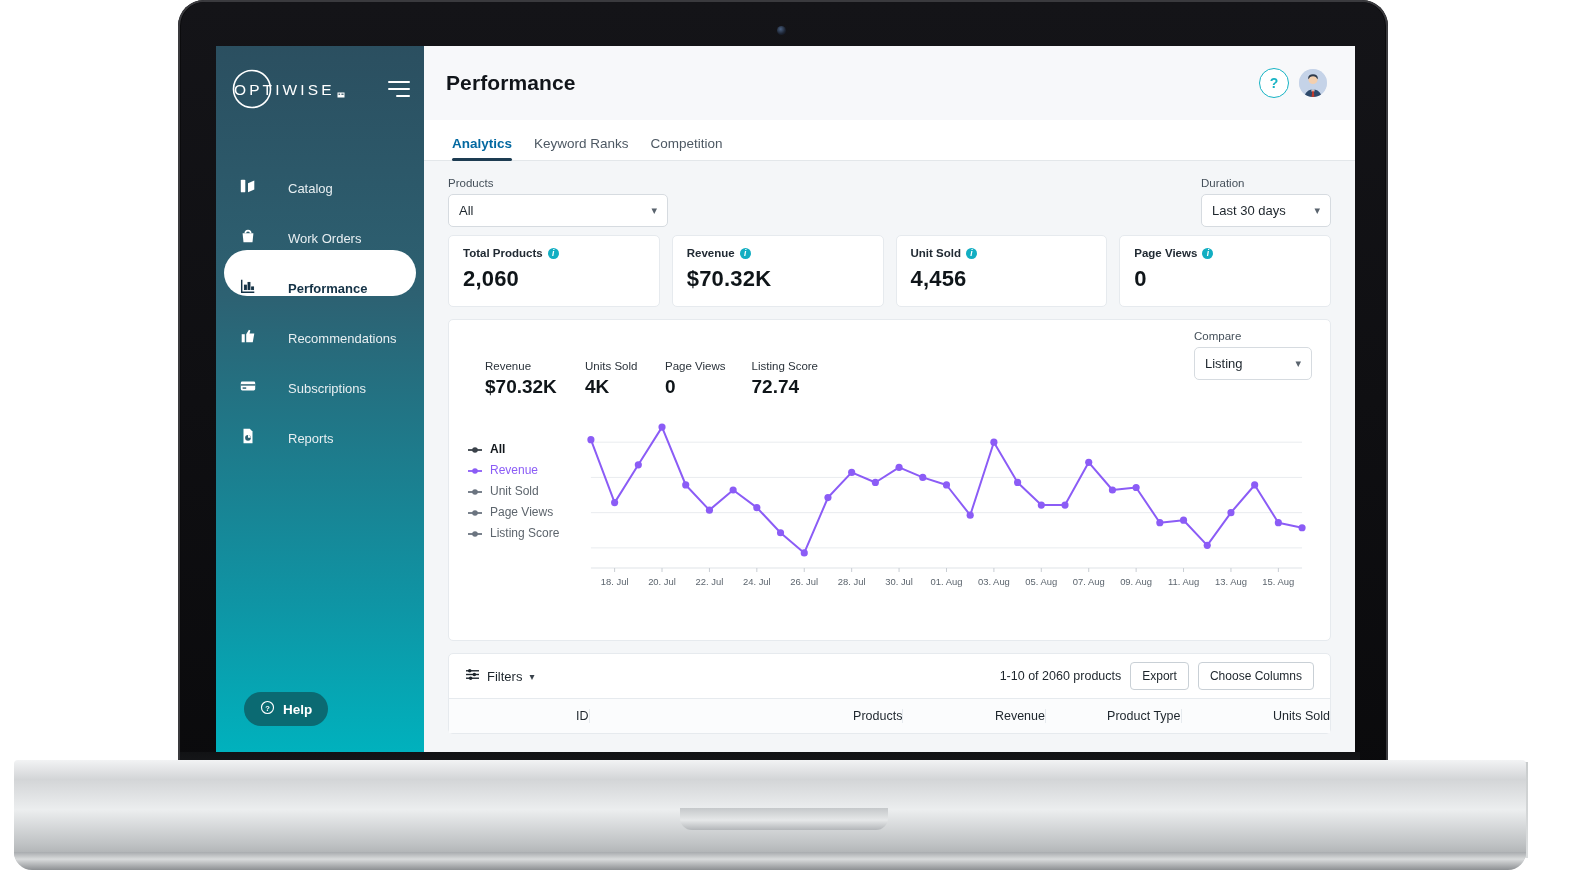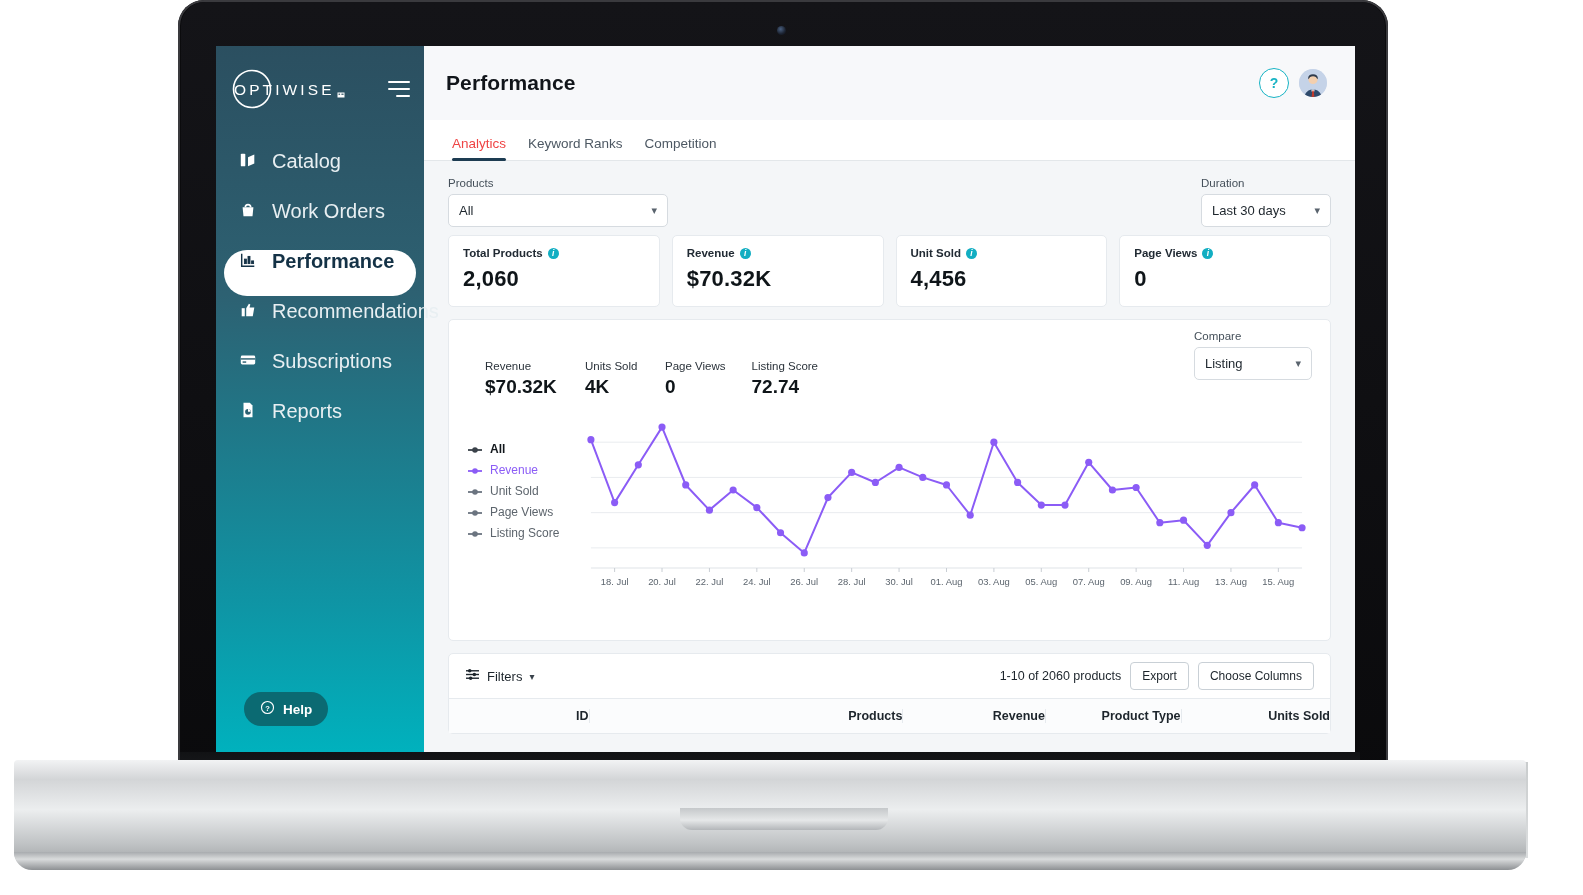--- a/index.html
+++ b/index.html
@@ -81,22 +81,22 @@
   .logo{position:relative;width:128px;height:46px;}
   .logo svg{display:block;}
   .burger{margin-left:auto;width:22px;display:flex;flex-direction:column;gap:5px;cursor:pointer;}
   .burger i{display:block;height:2px;background:#fff;border-radius:2px;}
   .burger i:nth-child(1){width:22px;}
   .burger i:nth-child(2){width:22px;}
   .burger i:nth-child(3){width:14px;margin-left:8px;}
 
   .nav{margin-top:24px;display:flex;flex-direction:column;gap:4px;padding:0 8px;}
   .nav-item{
-    display:flex;align-items:flex-start;gap:14px;height:46px;padding:0 14px;
-    border-radius:23px;color:#e8eff2;font-size:20px;cursor:pointer;
+    display:flex;align-items:flex-end;gap:30px;height:46px;padding:0 14px;
+    border-radius:23px;color:#e8eff2;font-size:13px;cursor:pointer;
   }
   .nav-item .ic{width:20px;height:20px;display:flex;align-items:center;justify-content:center;flex:0 0 20px;}
   .nav-item.active{background:#fff;color:#143246;font-weight:700;}
   .nav-item.active .ic svg{fill:#143246;stroke:#143246;}
 
   .help-wrap{margin-top:auto;padding:0 0 30px 28px;}
   .help-btn{
     display:inline-flex;align-items:center;gap:8px;
     background:#0b6a72;color:#fff;border-radius:20px;height:34px;padding:0 16px;
     font-size:13.5px;font-weight:700;cursor:pointer;
@@ -117,21 +117,21 @@
   }
   .avatar{width:28px;height:28px;border-radius:50%;overflow:hidden;background:#cdd8ea;cursor:pointer;}
 
   .tabbar{
     height:40px;background:#fff;display:flex;align-items:flex-end;gap:22px;
     padding:0 28px;border-bottom:1px solid #e3e7ea;
   }
   .tab{
     font-size:13.5px;color:#4d5863;padding-bottom:9px;cursor:pointer;position:relative;
   }
-  .tab.active{color:#ef4444;font-weight:400;}
+  .tab.active{color:#0369a1;font-weight:700;}
   .tab.active:after{
     content:"";position:absolute;left:0;right:0;bottom:-1px;height:3px;background:#1d3c52;border-radius:2px;
   }
 
   .content{flex:1;padding:16px 24px 0 24px;overflow:hidden;}
 
   .filter-row{display:flex;align-items:flex-end;}
   .field-label{font-size:11.5px;color:#45505a;margin-bottom:5px;}
   .select{
     background:#fff;border:1px solid #d6dbe0;border-radius:5px;height:31px;
@@ -183,21 +183,21 @@
   .filters-btn{display:flex;align-items:center;gap:7px;font-size:13px;color:#1d252c;cursor:pointer;}
   .toolbar-right{margin-left:auto;display:flex;align-items:center;gap:9px;}
   .count-text{font-size:12.5px;color:#1d252c;}
   .btn-outline{
     border:1px solid #c9d0d6;border-radius:4px;height:26px;padding:0 11px;
     display:flex;align-items:center;font-size:12px;color:#1d252c;background:#fff;cursor:pointer;
   }
   .table-head{
     display:flex;border-top:1px solid #e6eaee;background:#fbfcfd;height:34px;align-items:center;
   }
-  .th{font-size:12.5px;color:#1d252c;padding-left:14px;border-left:1px solid #e6eaee;box-sizing:border-box;font-weight:bold;}
+  .th{font-size:12.5px;color:#1d252c;padding-left:14px;border-left:1px solid #e6eaee;box-sizing:border-box;}
   .th:first-child{border-left:none;}
 </style>
 </head>
 <body>
 
 <div id="laptop-mock">
   <div class="bg-block-left"></div>
   <div class="bg-block-right"></div>
 
   <div class="lid"></div>

